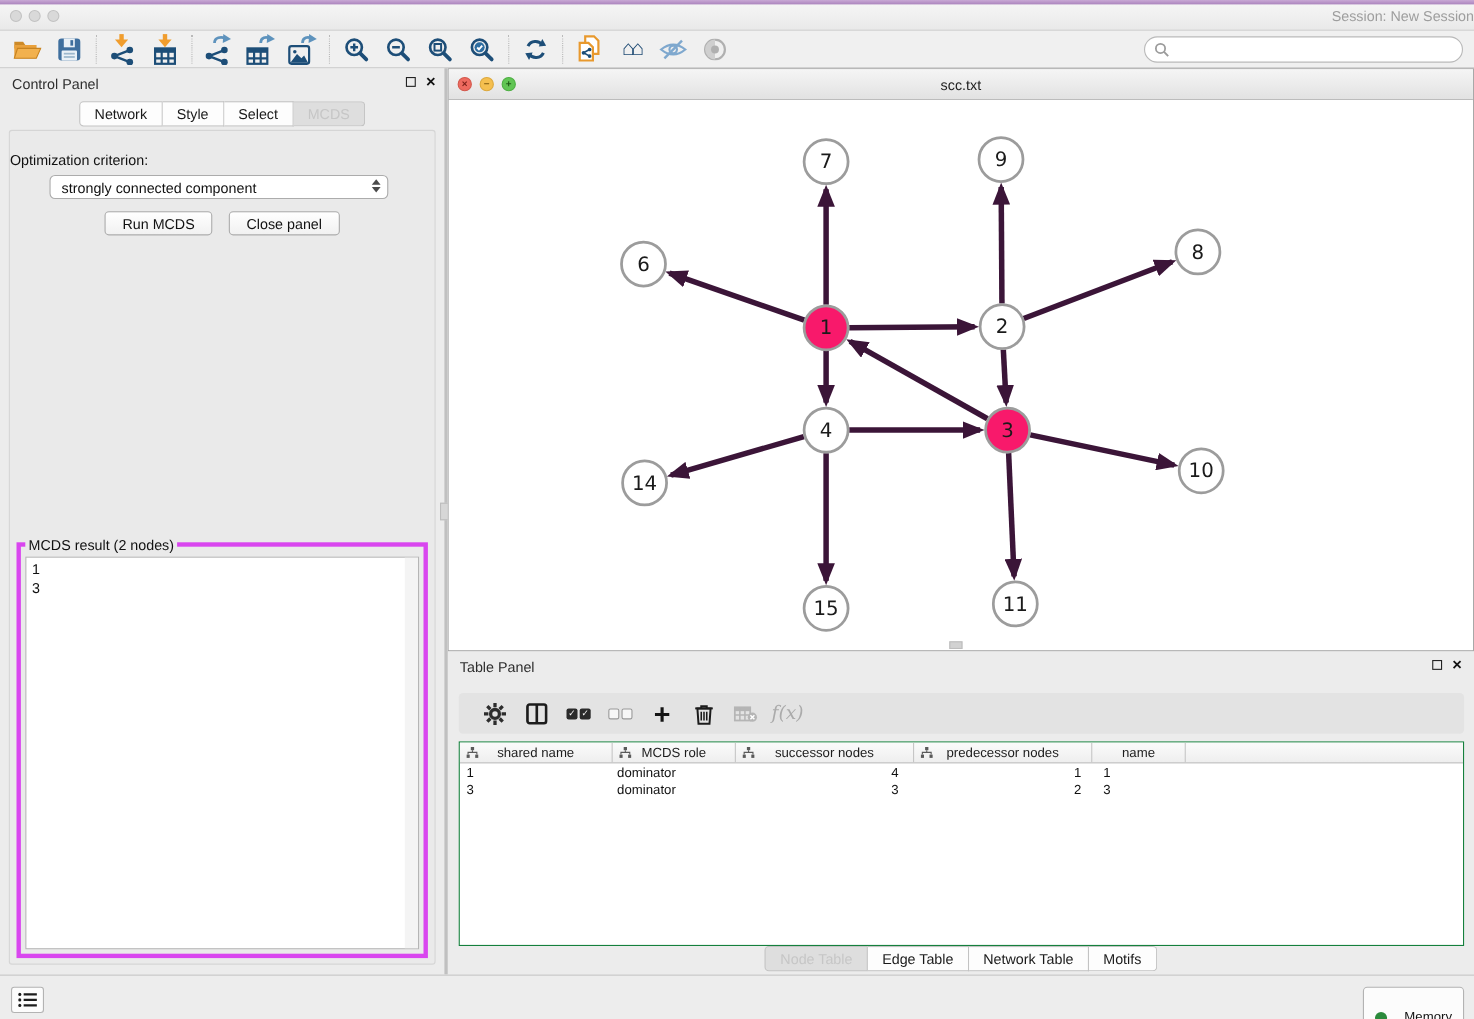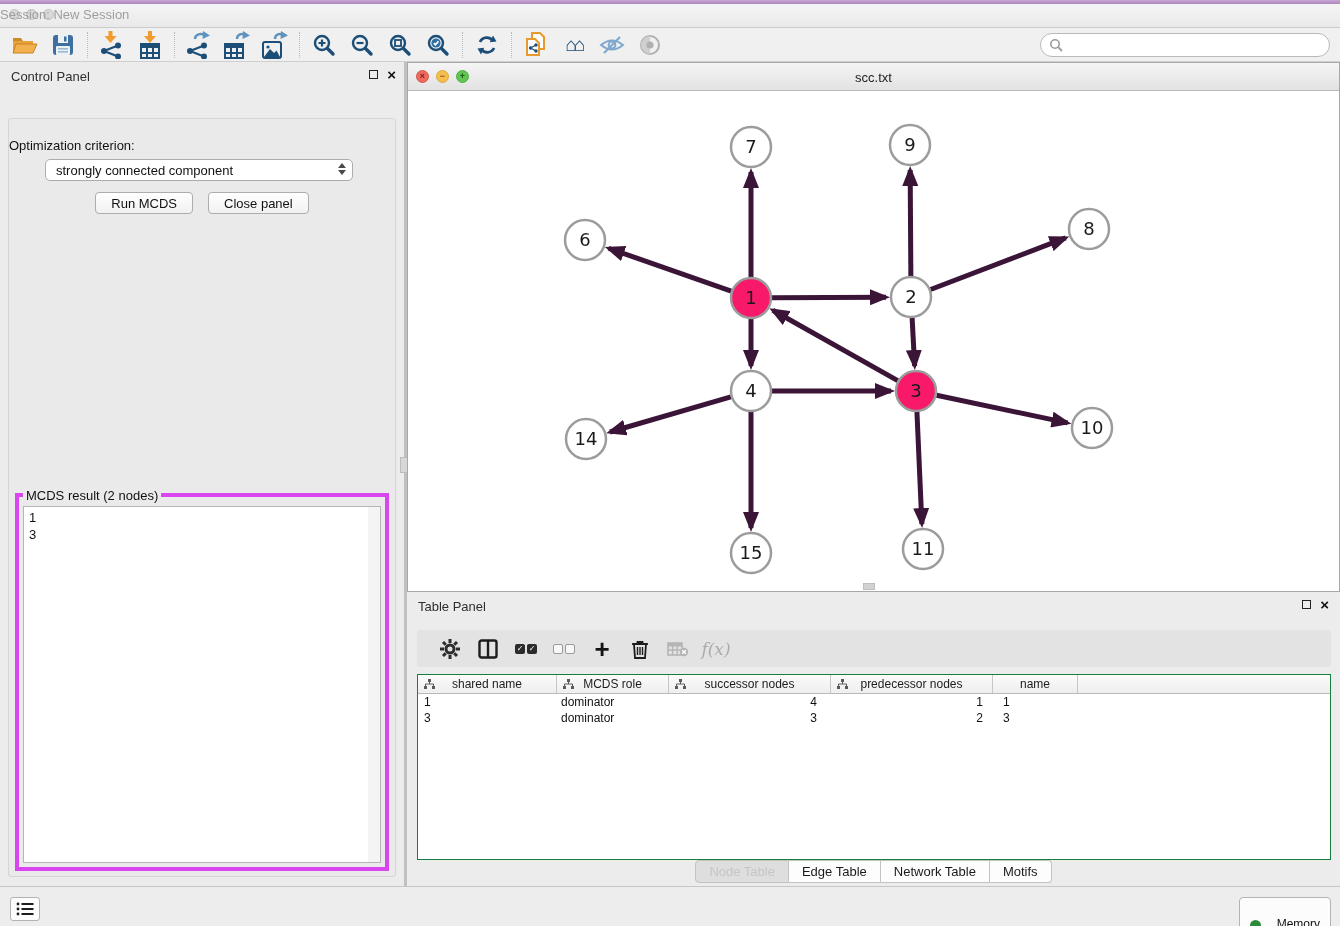--- a/index.html
+++ b/index.html
@@ -6,21 +6,21 @@
   html,body { width:1340px; height:926px; overflow:hidden;
     font-family:"Liberation Sans", sans-serif; background:#ececec; }
 
   
   #titlebar { position:absolute; left:0; top:0; width:1340px; height:28px;
     background:linear-gradient(#f7f7f7,#e9e9e9); border-bottom:1px solid #cbcbcb; }
   #titlebar-accent { position:absolute; left:0; top:0; width:1340px; height:4px;
     background:linear-gradient(90deg,#c2a0ce,#b röd08fc2); background:linear-gradient(#c9a9d5,#ab84bd); }
   .win-dots { position:absolute; left:9px; top:9px; display:flex; gap:6px; }
   .win-dot { width:11px; height:11px; border-radius:50%; background:#d9d9d9; border:1px solid #c2c2c2; }
-  #window-title { position:absolute; left:0; top:7px; width:100%; text-align:left;
+  #window-title { position:absolute; left:0; top:7px; width:100%; text-align:right;
     font-size:13px; color:#9e9e9e; }
 
   
   #toolbar { position:absolute; left:0; top:28px; width:1340px; height:34px;
     background:#f0f0f0; border-bottom:1px solid #cfcfcf; display:flex; align-items:center; padding:0 10px 0 6px; }
   .tbtn { width:38px; height:30px; display:flex; align-items:center; justify-content:center; flex:0 0 auto; }
   .tsep { width:1px; height:26px; border-left:1px dotted #b9b9b9; margin:0 5px; flex:0 0 auto; }
   .houses { font-size:19px; font-weight:bold; color:#1e4a73; letter-spacing:-3px; line-height:1; }
   #search-box { margin-left:auto; width:290px; height:24px; background:#fff;
     border:1px solid #b9b9b9; border-radius:13px; display:flex; align-items:center; padding:0 8px; }
@@ -279,20 +279,26 @@
   </div>
 </div>
 
 <div id="control-panel">
   <div class="panel-header">
     <span class="panel-title">Control Panel</span>
     <span class="panel-controls">
       <span class="float-box"></span>
       <span class="close-x">×</span>
     </span>
+  </div>
+  <div id="cp-tabs">
+    <span class="tab">Network</span>
+    <span class="tab">Style</span>
+    <span class="tab">Select</span>
+    <span class="tab last selected">MCDS</span>
   </div>
   <div id="cp-inner">
     <div id="opt-label">Optimization criterion:</div>
     <div id="criterion-select">
       <span>strongly connected component</span>
       <span class="stepper">
           <i class="up"></i>
           <i class="dn"></i>
         </span>
     </div>

